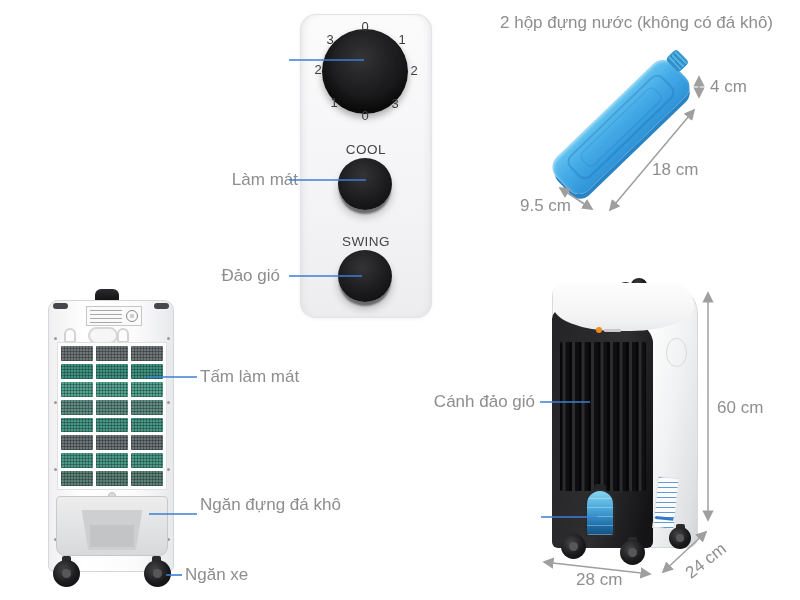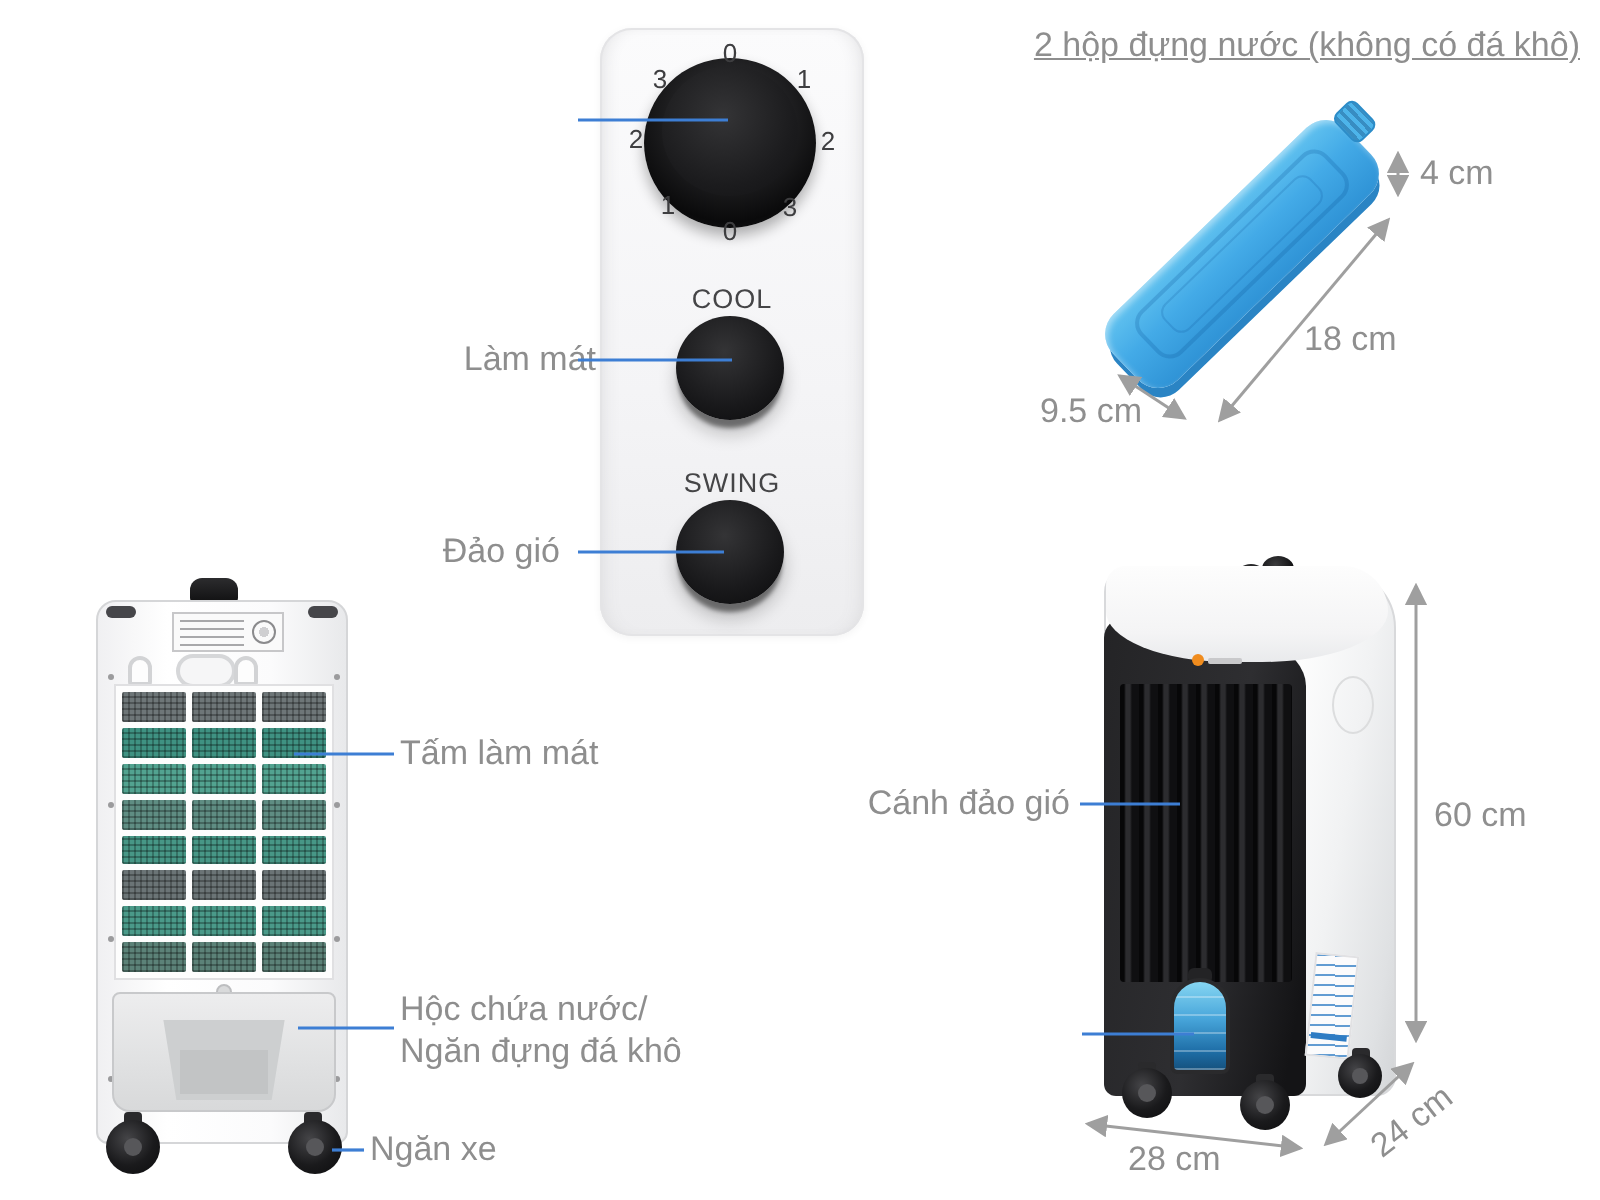--- a/index.html
+++ b/index.html
@@ -178,21 +178,21 @@
 
   <span class="knob-word" style="left:366px; top:142px;">COOL</span>
   <div class="push-knob" style="left:338px; top:158px;"></div>
 
   <span class="knob-word" style="left:366px; top:234px;">SWING</span>
   <div class="push-knob" style="left:338px; top:250px;"></div>
 
   <div class="lbl r" style="right:502px; top:170px;">Làm mát</div>
   <div class="lbl r" style="right:520px; top:266px;">Đảo gió</div>
 
-  <div class="lbl" style="left:500px; top:13px; width:290px; text-align:right;text-decoration:underline;">2 hộp đựng nước (không có đá khô)</div>
+  <div class="lbl" style="left:500px; top:13px; width:290px; text-align:left;">2 hộp đựng nước (không có đá khô)</div>
 
   <div class="icebox">
     <div class="icebox-groove"></div>
     <div class="icebox-groove2"></div>
     <div class="icebox-cap"></div>
   </div>
 
   <div class="dim" style="left:710px; top:77px;">4 cm</div>
   <div class="dim" style="left:652px; top:160px;">18 cm</div>
   <div class="dim" style="left:520px; top:196px;">9.5 cm</div>
@@ -255,21 +255,20 @@
   <div class="caster" style="left:53px; top:560px; width:27px; height:27px;">
     <div class="caster-hub"></div>
   </div>
   <div class="caster-stem" style="left:152px; top:556px;"></div>
   <div class="caster" style="left:144px; top:560px; width:27px; height:27px;">
     <div class="caster-hub"></div>
   </div>
 
   <div class="lbl" style="left:200px; top:367px;">Tấm làm mát</div>
   <div class="lbl" style="left:200px; top:494px; line-height:21px;">
-    <div>Hộc chứa nước/</div>
     <div>Ngăn đựng đá khô</div>
   </div>
   <div class="lbl" style="left:185px; top:565px;">Ngăn xe</div>
 
   <div class="fv-knob" style="left:604px; top:287px; width:16px; height:12px;"></div>
   <div class="fv-knob" style="left:618px; top:282px; width:15px; height:12px;"></div>
   <div class="fv-knob" style="left:631px; top:278px; width:16px; height:13px;"></div>
 
   <div class="fv-body"></div>
   <div class="fv-black"></div>
@@ -295,21 +294,21 @@
     <div class="caster-hub"></div>
   </div>
   <div class="caster-stem" style="left:676px; top:524px;"></div>
   <div class="caster" style="left:669px; top:527px; width:22px; height:22px;">
     <div class="caster-hub"></div>
   </div>
 
   <div class="lbl r" style="right:265px; top:392px;">Cánh đảo gió</div>
 
   <div class="dim" style="left:717px; top:398px;">60 cm</div>
-  <div class="dim" style="left:564px; top:570px;">28 cm</div>
+  <div class="dim" style="left:576px; top:570px;">28 cm</div>
   <div class="dim" style="left:683px; top:551px; transform:rotate(-38deg);">24 cm</div>
 
   <svg class="overlay" width="800" height="600" viewBox="0 0 800 600">
     <defs>
       <marker id="arr" viewBox="0 0 10 10" refX="8.5" refY="5" markerWidth="7.5" markerHeight="7.5" orient="auto-start-reverse">
         <path d="M0,0 L10,5 L0,10 z" fill="#9f9f9f"></path>
       </marker>
     </defs>
 
     <g stroke="#3d7ed4" stroke-width="1.6">

